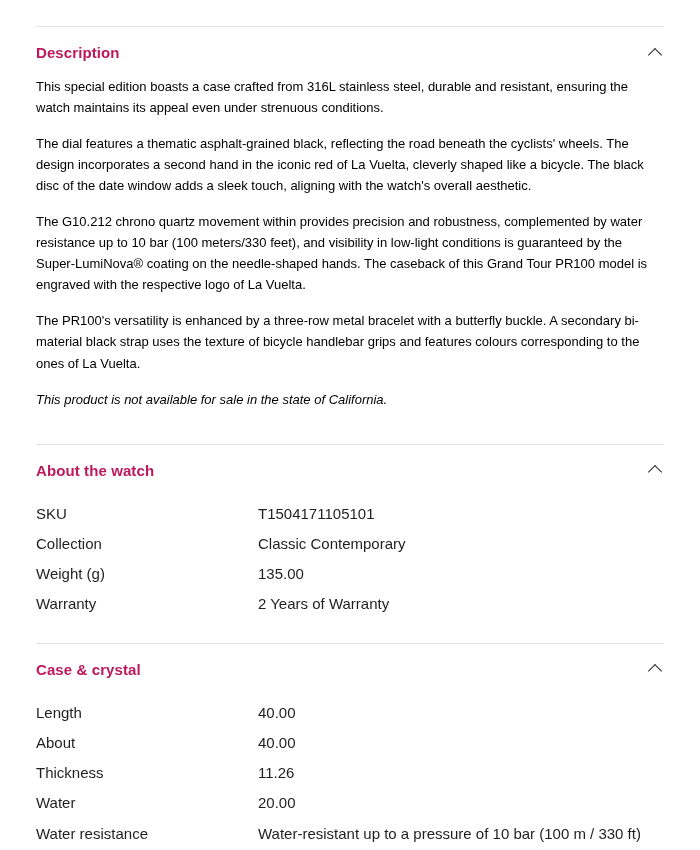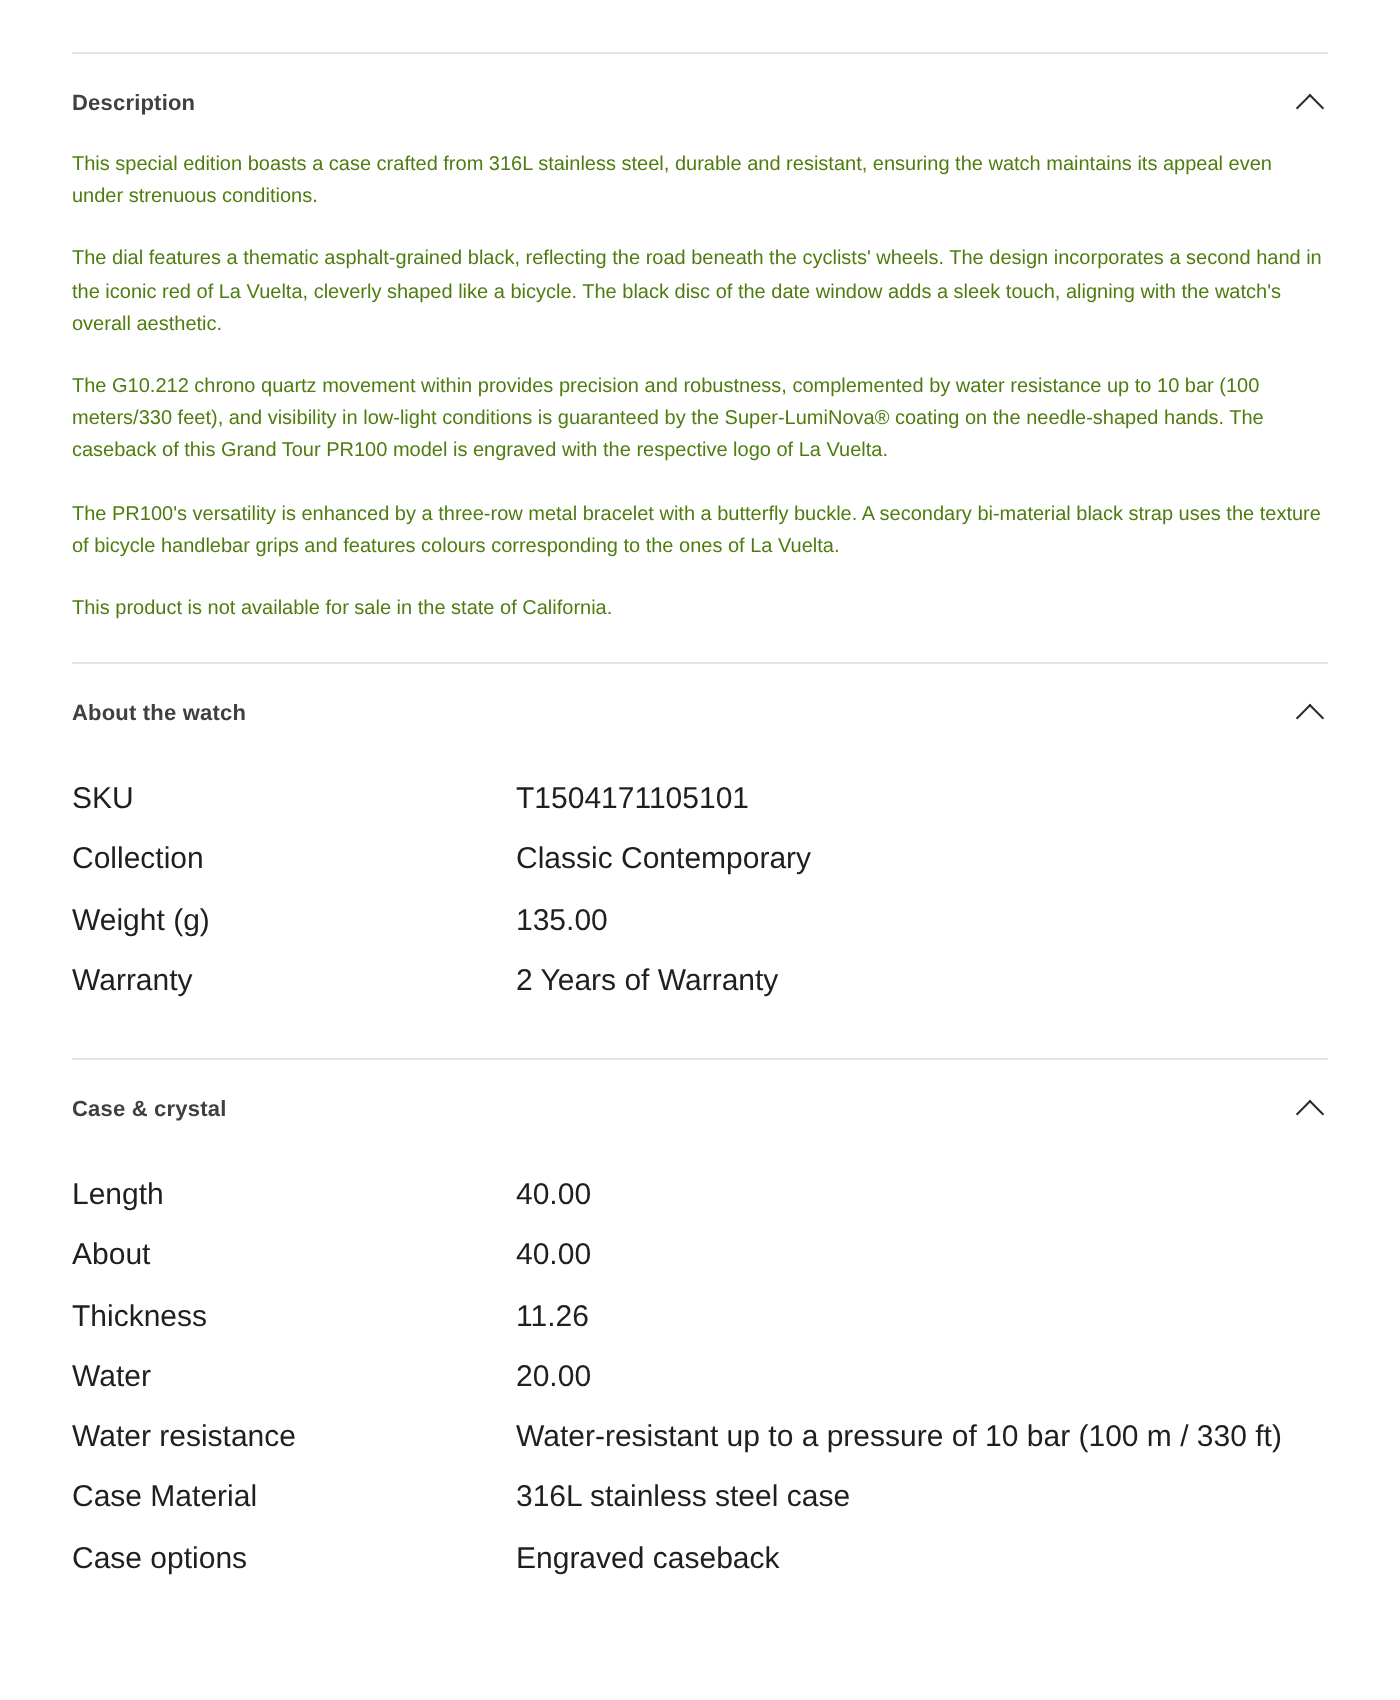--- a/index.html
+++ b/index.html
@@ -28,51 +28,51 @@
     width: 100%;
   }
   .section-header {
     display: flex;
     align-items: center;
     justify-content: space-between;
     padding: 17px 0 15px 0;
     cursor: pointer;
   }
   .section-title {
-    font-size: 11px;
+    font-size: 15px;
     font-weight: bold;
     letter-spacing: 0.1px;
-    color: #404040;
+    color: #be185d;
   }
   .chevron {
     width: 16px;
     height: 16px;
     display: inline-block;
     position: relative;
     flex: 0 0 auto;
   }
   .chevron::before {
     content: "";
     position: absolute;
     left: 2px;
     top: 5px;
     width: 9px;
     height: 9px;
     border-left: 1.3px solid #2b2b2b;
     border-top: 1.3px solid #2b2b2b;
     transform: rotate(45deg);
   }
   .body-text {
-    font-size: 10px;
+    font-size: 13px;
     line-height: 1.62;
-    color: #4d7c0f;
+    color: #000000;
     margin: 0 0 15px 0;
     max-width: 625px;
   }
-  .body-text:last-child { margin-bottom: 0; }
+  .body-text:last-child { margin-bottom: 16px; font-style: italic; }
   .desc-body { padding-bottom: 18px; }
   .divider {
     height: 1px;
     background: #e3e3e3;
     width: 100%;
   }
   .spec-table {
     width: 100%;
     border-collapse: collapse;
     margin: 6px 0 22px 0;

